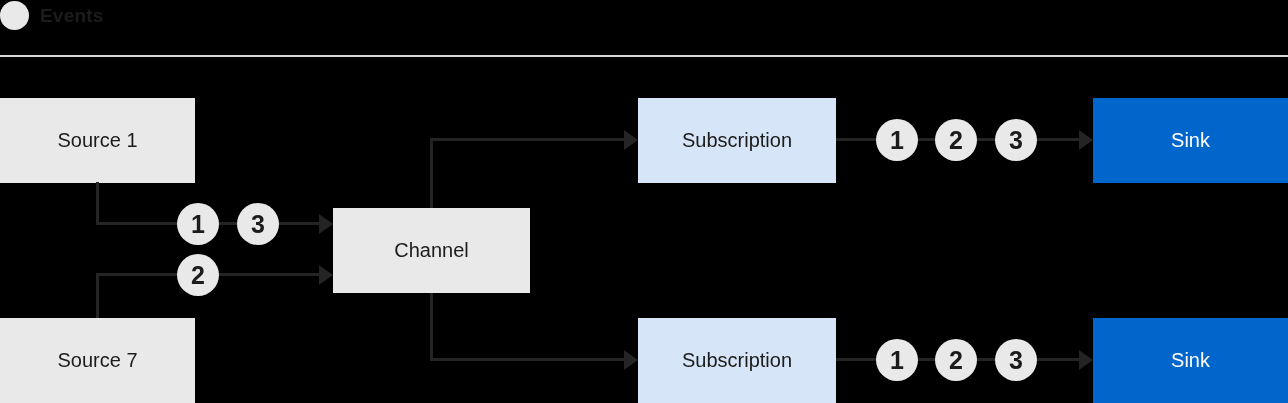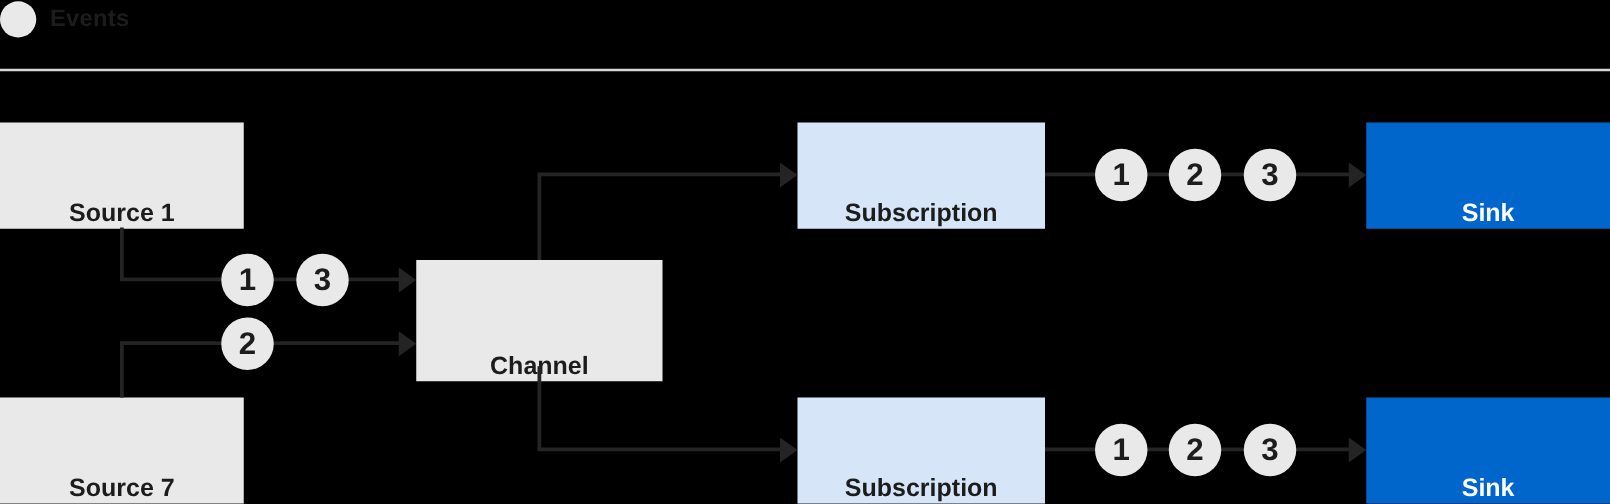--- a/index.html
+++ b/index.html
@@ -28,24 +28,24 @@
     letter-spacing: 0.2px;
     color: var(--text-dark, #1c1c1c);
   }
   .divider {
     position: absolute;
     background: var(--divider, #d6d6d6);
   }
   .node {
     position: absolute;
     display: flex;
-    align-items: flex-end;
+    align-items: center;
     justify-content: center;
     font-size: 20px;
-    font-weight: 700;
+    font-weight: 400;
     color: var(--text-dark, #1c1c1c);
   }
   .node.gray  { background: var(--box-gray, #e9e9e9); }
   .node.lightblue { background: var(--box-light-blue, #d6e6f8); }
   .node.blue  { background: var(--box-blue, #0066cc); color: var(--text-light, #fff); }
   .seg { position: absolute; background: var(--line, #242424); }
   .arrow {
     position: absolute;
     width: 0; height: 0;
     border-top: 10px solid transparent;
@@ -73,21 +73,21 @@
   <span class="legend-circle" style="left:0; top:1px; width:29px; height:29px;"></span>
   <span class="legend-label" style="left:40px; top:0; height:31px;">Events</span>
   <div class="divider" style="left:0; top:55px; width:1288px; height:2px;"></div>
 
   <div class="node gray" style="left:0; top:98px; width:195px; height:85px;">
     <span>Source 1</span>
   </div>
   <div class="node gray" style="left:0; top:318px; width:195px; height:85px;">
     <span>Source 7</span>
   </div>
-  <div class="node gray" style="left:333px; top:208px; width:197px; height:97px;">
+  <div class="node gray" style="left:333px; top:208px; width:197px; height:85px;">
     <span>Channel</span>
   </div>
   <div class="node lightblue" style="left:638px; top:98px; width:198px; height:85px;">
     <span>Subscription</span>
   </div>
   <div class="node lightblue" style="left:638px; top:318px; width:198px; height:85px;">
     <span>Subscription</span>
   </div>
   <div class="node blue" style="left:1093px; top:98px; width:195px; height:85px;">
     <span>Sink</span>

